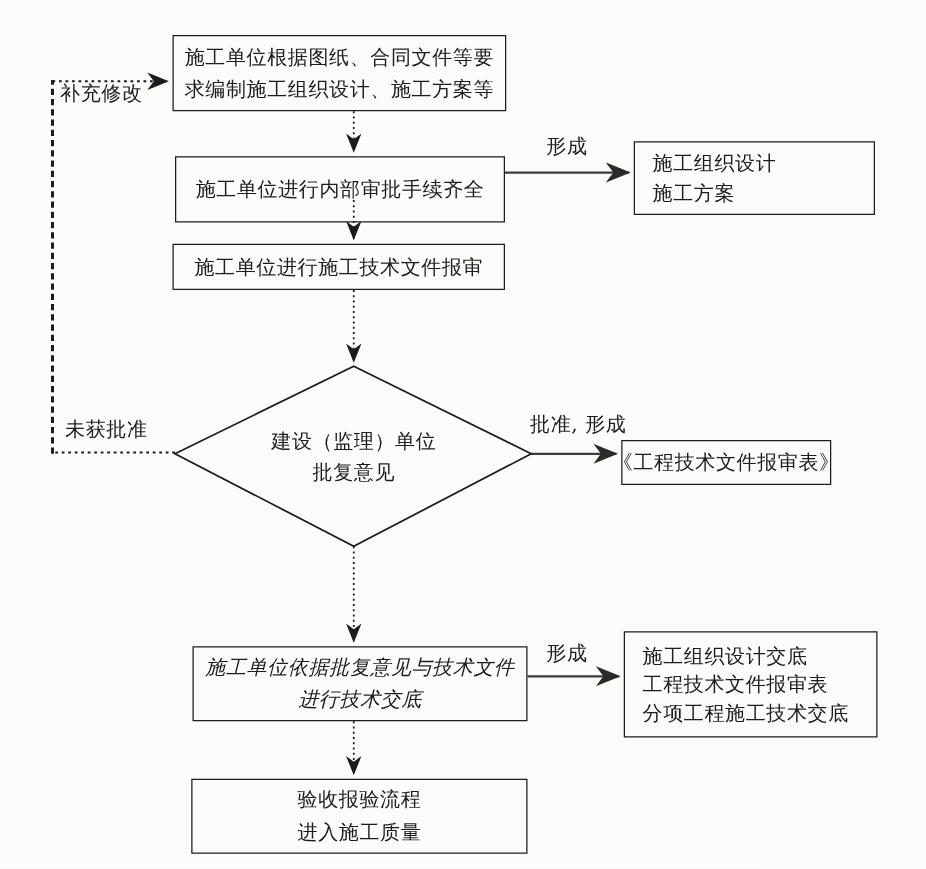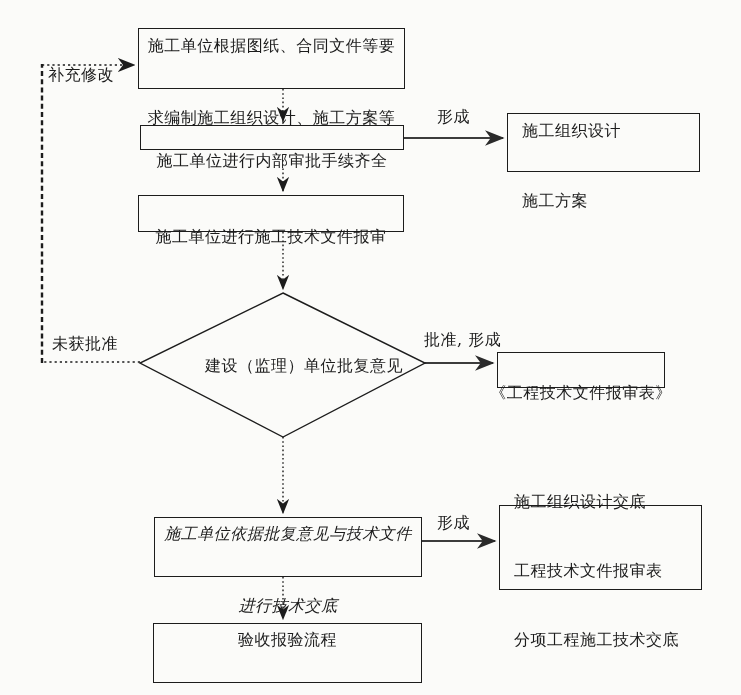--- a/index.html
+++ b/index.html
@@ -22,24 +22,24 @@
     display:flex;
     flex-direction:column;
     justify-content:center;
     font-size:16px;
     letter-spacing:0.5px;
     line-height:26px;
     background:transparent;
   }
   .node.center{align-items:center;text-align:center;}
   .node.leftalign{align-items:flex-start;text-align:left;padding-left:14px;}
-  .node span{display:block;white-space:nowrap;margin-top:46px;}
+  .node span{display:block;white-space:nowrap;}
   .dtext{
     position:absolute;
-    display:flex;flex-direction:row;justify-content:flex-end;align-items:center;
+    display:flex;flex-direction:column;justify-content:flex-start;align-items:center;
     text-align:center;
     font-size:16px;letter-spacing:0.5px;line-height:25px;
   }
   .edge-label{
     position:absolute;
     font-size:16px;letter-spacing:0.5px;
     white-space:nowrap;
   }
 </style>
 </head>
@@ -72,21 +72,21 @@
     <line x1="42" y1="65" x2="134" y2="65" stroke="#1c1c1c" stroke-width="1.6" stroke-dasharray="2.2 3" marker-end="url(#arrD)"></line>
 
     <polygon points="283,293 425,363 283,437 140,363" fill="none" stroke="#1c1c1c" stroke-width="1.4"></polygon>
   </svg>
 
   <div class="node center" style="left:138px;top:28px;width:267px;height:61px;">
     <span>施工单位根据图纸、合同文件等要</span>
     <span>求编制施工组织设计、施工方案等</span>
   </div>
 
-  <div class="node center" style="left:140px;top:125px;width:264px;height:25px;">
+  <div class="node center" style="left:140px;top:125px;width:264px;height:53px;">
     <span>施工单位进行内部审批手续齐全</span>
   </div>
 
   <div class="node center" style="left:138px;top:195px;width:266px;height:37px;">
     <span>施工单位进行施工技术文件报审</span>
   </div>
 
   <div class="dtext" style="left:163px;top:340px;width:240px;height:50px;">
     <span>建设（监理）单位</span>
     <span>批复意见</span>

